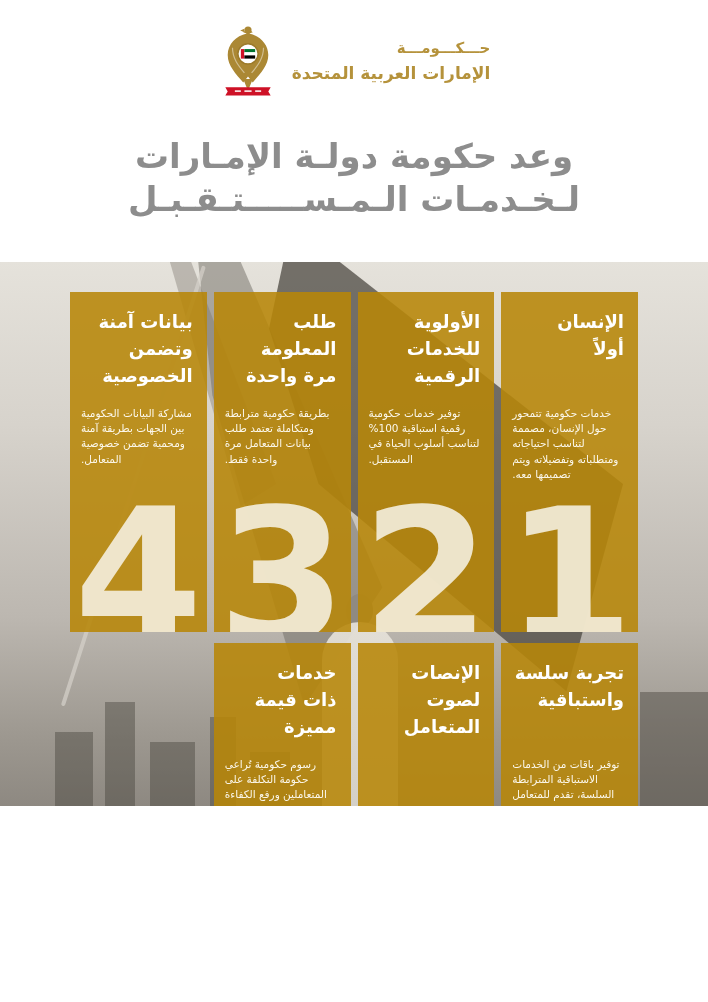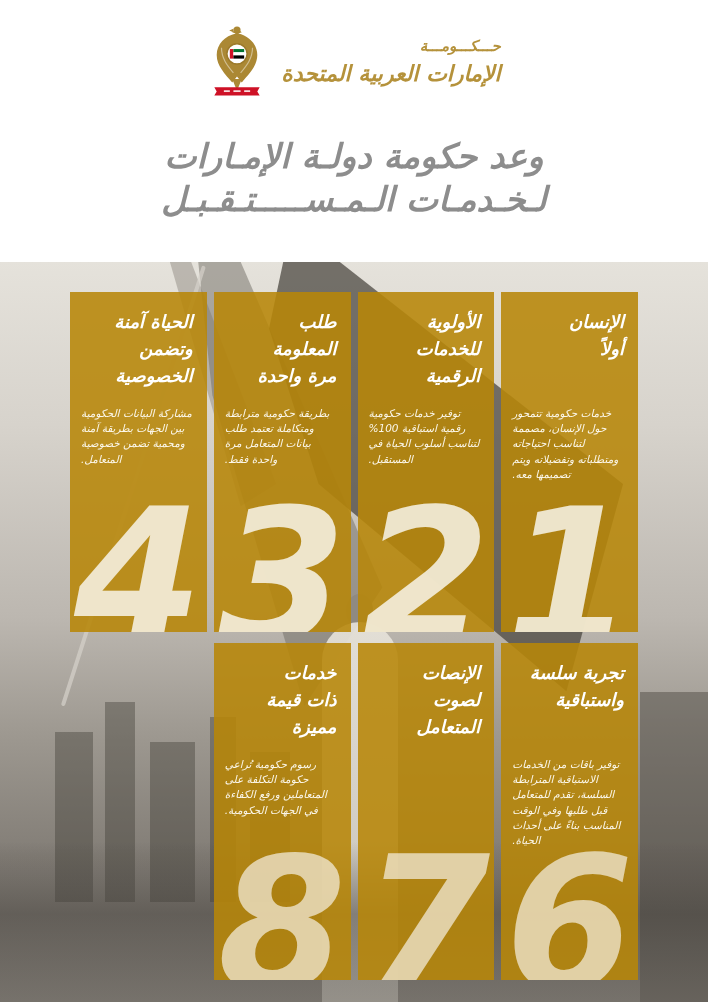--- a/index.html
+++ b/index.html
@@ -1,20 +1,19 @@
 <!DOCTYPE html>
 <html lang="ar" style="--gold: #bb8f1f; --title_gray: #8d8d8d; --logo_gold: #b5923b; --number_cream: #f0ebdb;"><head>
 <meta charset="utf-8">
 <style>
   html,body{margin:0;padding:0;background:#ffffff;}
   .poster{
-    position:relative;width:708px;height:1002px;margin:0 auto;
+    position:relative;width:708px;height:806px;margin:0 auto;
     overflow:hidden;background:#ffffff;
     font-family:"DejaVu Sans",sans-serif;
-    font-style:italic;
   }
   
   .photo{
     position:absolute;left:0;top:262px;width:708px;height:740px;overflow:hidden;
     background:linear-gradient(180deg,#e5e2db 0%,#d7d3cc 22%,#bcb7b0 48%,#9d9890 64%,#837e77 80%,#8b867f 100%);
   }
   .flag-main{
     position:absolute;left:0;top:0;width:100%;height:100%;
     background:rgba(70,66,60,0.72);
     clip-path:polygon(40% 0,48% 0,88% 30%,80% 58%,45% 30%,38% 9%);
@@ -55,21 +54,21 @@
     background:linear-gradient(180deg,rgba(90,86,80,0) 0%,rgba(70,66,61,0.55) 45%,rgba(98,94,88,0.5) 100%);
   }
   
   .header{position:absolute;left:0;top:0;width:708px;height:262px;background:#ffffff;}
   .logo-row{
     position:absolute;left:0;top:24px;width:100%;
     display:flex;justify-content:center;align-items:center;gap:14px;direction:ltr;
   }
   .logo-text{direction:rtl;text-align:right;color:var(--logo_gold,#b5923b);}
   .logo-line1{font-size:15px;letter-spacing:2px;font-weight:bold;margin-bottom:6px;}
-  .logo-line2{font-size:22px;font-weight:bold;}
+  .logo-line2{font-size:17px;font-weight:bold;}
   .main-title{
     position:absolute;left:0;top:112px;width:100%;
     direction:rtl;text-align:center;font-weight:bold;
     color:var(--title_gray,#8d8d8d);
     font-size:34px;line-height:1.28;white-space:pre-line;
   }
   
   .grid{
     position:absolute;left:70px;top:292px;width:568px;
     display:grid;grid-template-columns:repeat(4,1fr);grid-template-rows:340px 337px;
@@ -166,21 +165,21 @@
 
     <article class="card">
       <h3 class="card-title">طلب
 المعلومة
 مرة واحدة</h3>
       <p class="card-body">بطريقة حكومية مترابطة ومتكاملة تعتمد طلب بيانات المتعامل مرة واحدة فقط.</p>
       <div class="card-number">3</div>
     </article>
 
     <article class="card">
-      <h3 class="card-title">الحياة آمنة
+      <h3 class="card-title">بيانات آمنة
 وتضمن
 الخصوصية</h3>
       <p class="card-body">مشاركة البيانات الحكومية بين الجهات بطريقة آمنة ومحمية تضمن خصوصية المتعامل.</p>
       <div class="card-number">4</div>
     </article>
 
 
     <article class="card row2">
       <h3 class="card-title">تجربة سلسة
 واستباقية</h3>

